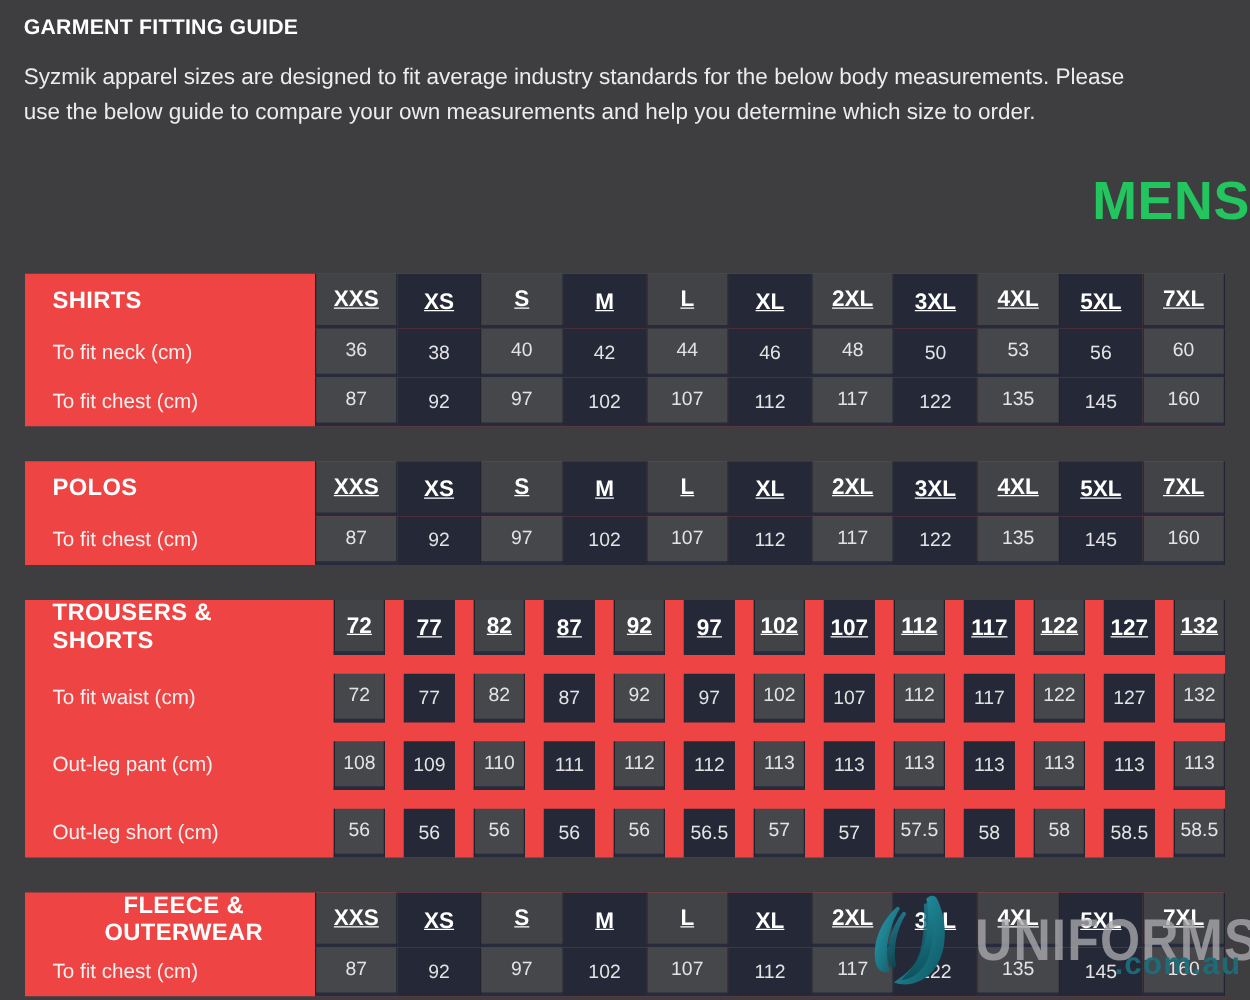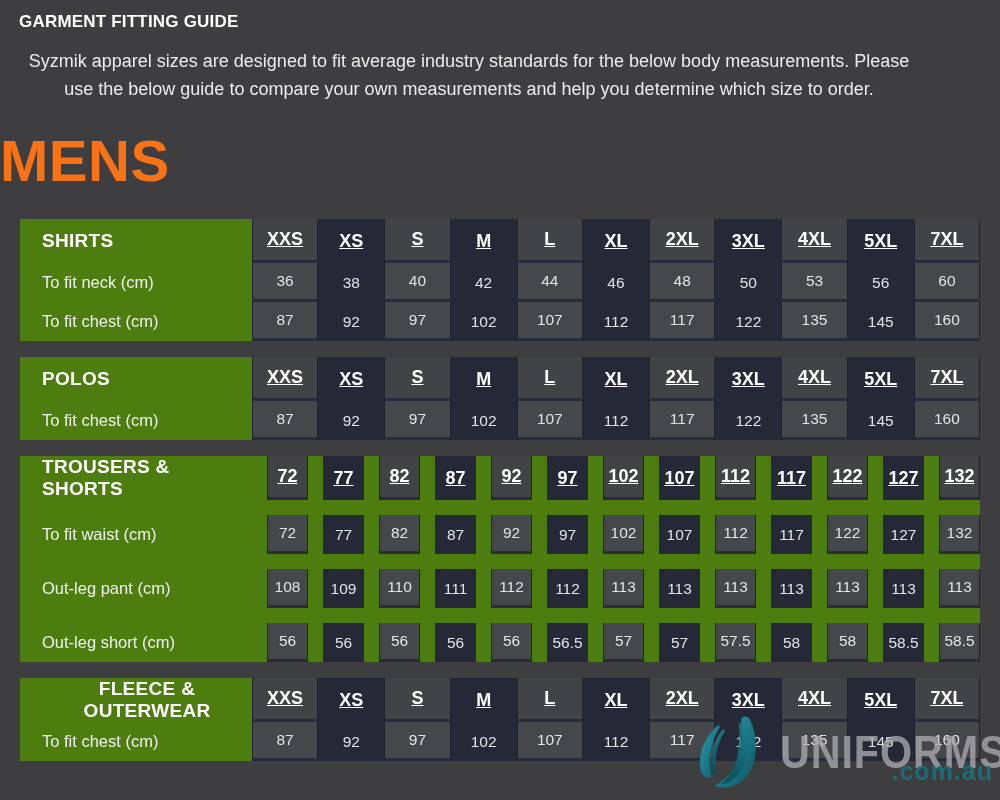--- a/index.html
+++ b/index.html
@@ -22,40 +22,39 @@
     font-weight:bold;
     color:#ffffff;
     letter-spacing:.2px;
   }
   .intro{
     margin:15px 0 0 19px;
     width:900px;
     font-size:18px;
     line-height:28px;
     color:#ececec;
-    text-align:center;
   }
   .section-title{
     margin:34px 0 0 0;
-    text-align:left;
-    font-size:58px;
+    text-align:right;
+    font-size:43px;
     font-weight:bold;
-    color:#f97316;
+    color:#22c55e;
     letter-spacing:.5px;
     line-height:48px;
   }
   .tables{
     margin:34px 20px 0 20px;
   }
   .size-table{
     display:grid;
     grid-template-rows:44px;
     grid-auto-rows:39px;
-    background:#4d7c0f;
-    margin-bottom:16px;
+    background:#ef4444;
+    margin-bottom:28px;
   }
   .cell{
     display:flex;
     align-items:center;
     justify-content:center;
     color:#e3e3e4;
     font-size:15.5px;
   }
   .label-cell{
     justify-content:flex-start;

